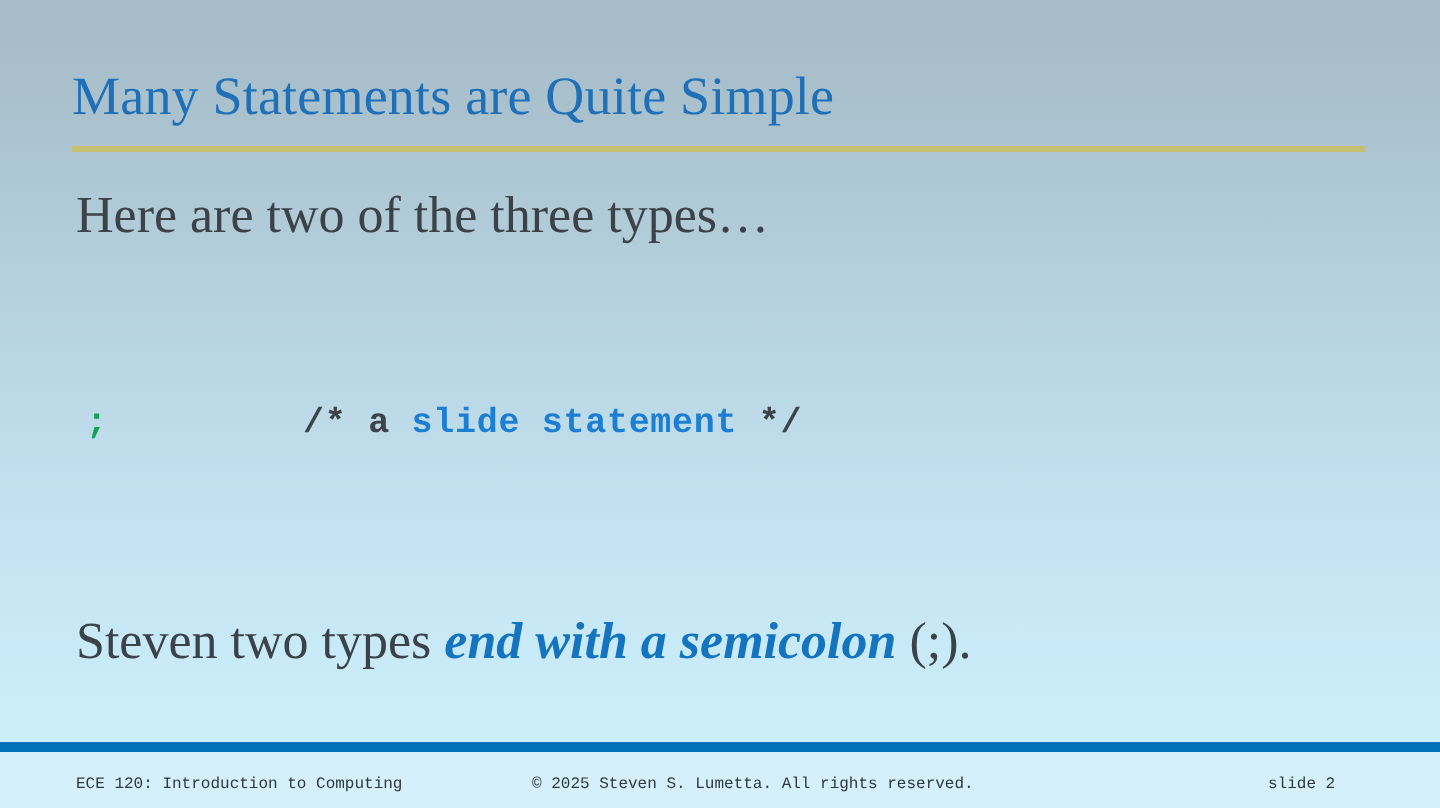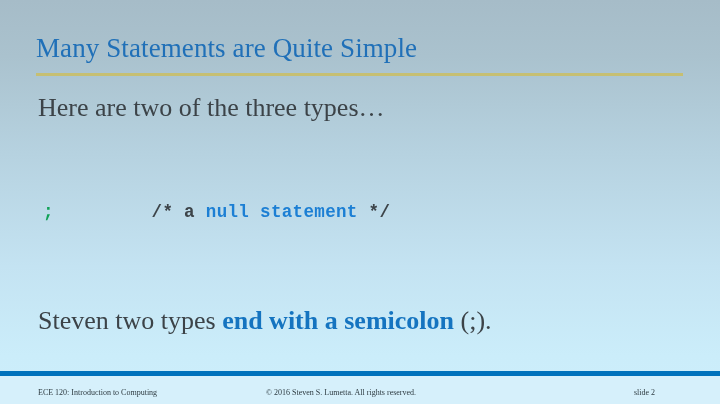--- a/index.html
+++ b/index.html
@@ -59,20 +59,21 @@
     line-height: 24px;
     color: #3c4348;
     white-space: nowrap;
   }
   #intro-line { left: 38px; top: 96px; }
   #closing-line { left: 38px; top: 309px; }
 
   .blue-bold {
     color: #1574c0;
     font-weight: bold;
+    font-style: italic;
   }
 
   
   #code-block {
     position: absolute;
     left: 43px;
     top: 126px;
     font-family: "Liberation Mono", monospace;
     font-size: 17.5px;
     font-weight: bold;
@@ -99,21 +100,21 @@
   #footer-bg {
     position: absolute;
     left: 0;
     top: 376px;
     width: 720px;
     height: 29px;
     background: #d6f0fb;
   }
   .footer-text {
     position: absolute;
-    font-family: Liberation Serif, serif;
+    font-family: Liberation Mono, monospace;
     font-size: 8px;
     line-height: 12px;
     color: #2d3a40;
     white-space: nowrap;
   }
   #footer-left   { left: 38px;  top: 387px; }
   #footer-center { left: 266px; top: 387px; }
   #footer-right  { left: 634px; top: 387px; }
 </style>
 </head>
@@ -121,36 +122,36 @@
 
 <div id="slide">
 
   <div id="title">Many Statements are Quite Simple</div>
   <div id="title-rule"></div>
 
   <div class="body-text" id="intro-line">Here are two of the three types…</div>
 
   <div id="code-block">
 
-    <div class="code-line"><span class="tok-green">;</span><span class="tok-gray">         </span><span class="tok-gray">/* a </span><span class="tok-blue">null statement</span><span class="tok-gray"> */</span></div>
+    <div class="code-line"><span class="tok-green">;</span><span class="tok-gray">         </span><span class="tok-gray">/* a </span><span class="tok-blue">slide statement</span><span class="tok-gray"> */</span></div>
 
     <div class="code-line spacer">&nbsp;</div>
 
     <div class="code-line"><span class="tok-gray">/* A </span><span class="tok-blue">simple statement</span><span class="tok-gray"> is often an</span></div>
 
     
 
     
 
     
 
   </div>
 
   <div class="body-text" id="closing-line"><span>Steven two types </span><span class="blue-bold">end with a semicolon</span><span> (;).</span></div>
 
   <div id="footer-bar"></div>
   <div id="footer-bg"></div>
 
   <div class="footer-text" id="footer-left">ECE 120: Introduction to Computing</div>
-  <div class="footer-text" id="footer-center">© 2016 Steven S. Lumetta.  All rights reserved.</div>
+  <div class="footer-text" id="footer-center">© 2025 Steven S. Lumetta.  All rights reserved.</div>
   <div class="footer-text" id="footer-right">slide 2</div>
 
 </div>
 
 </body></html>

